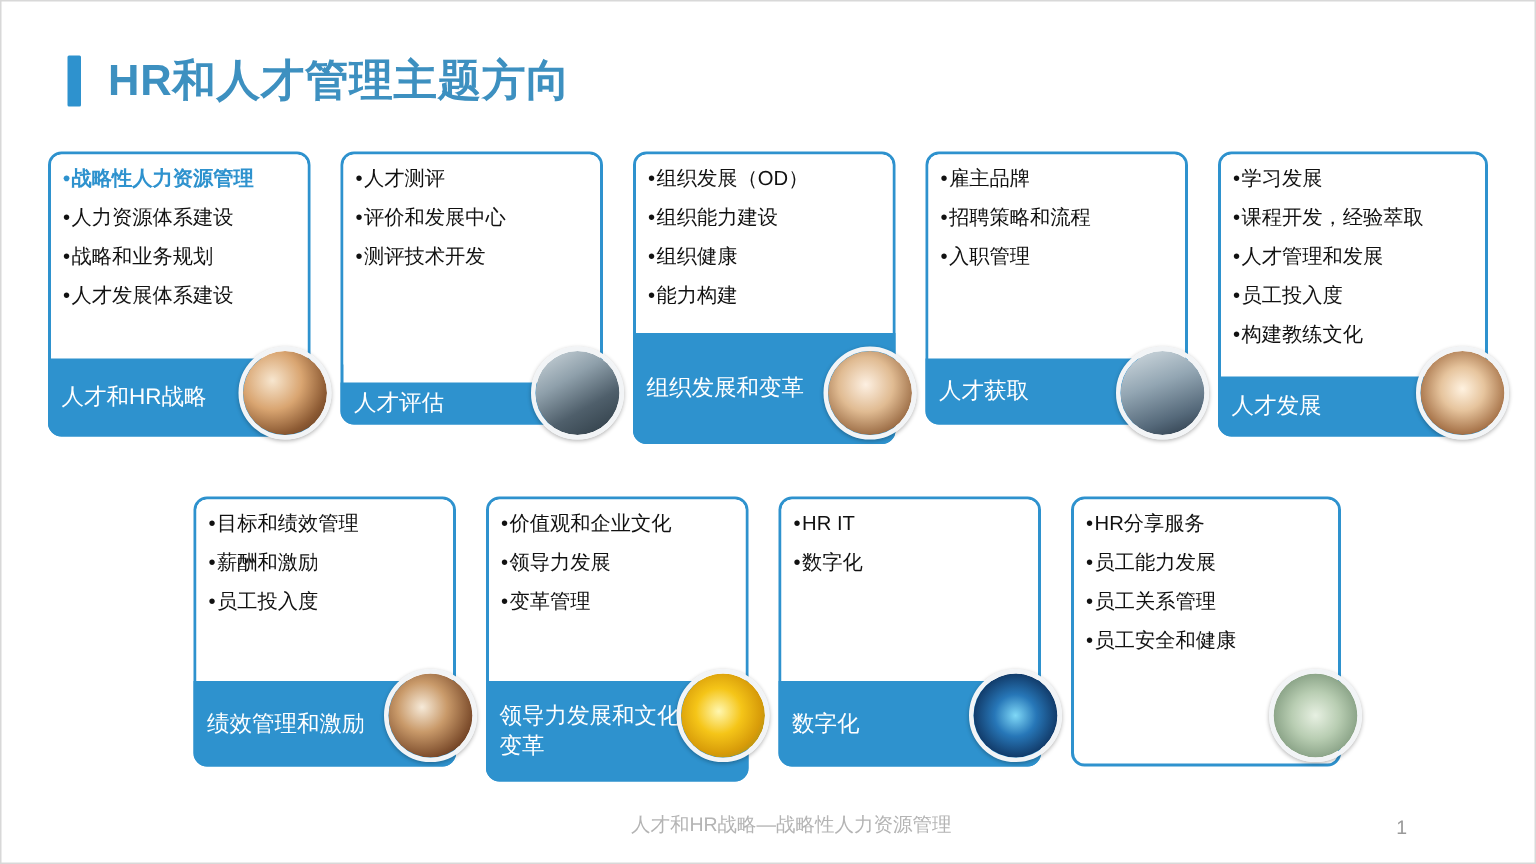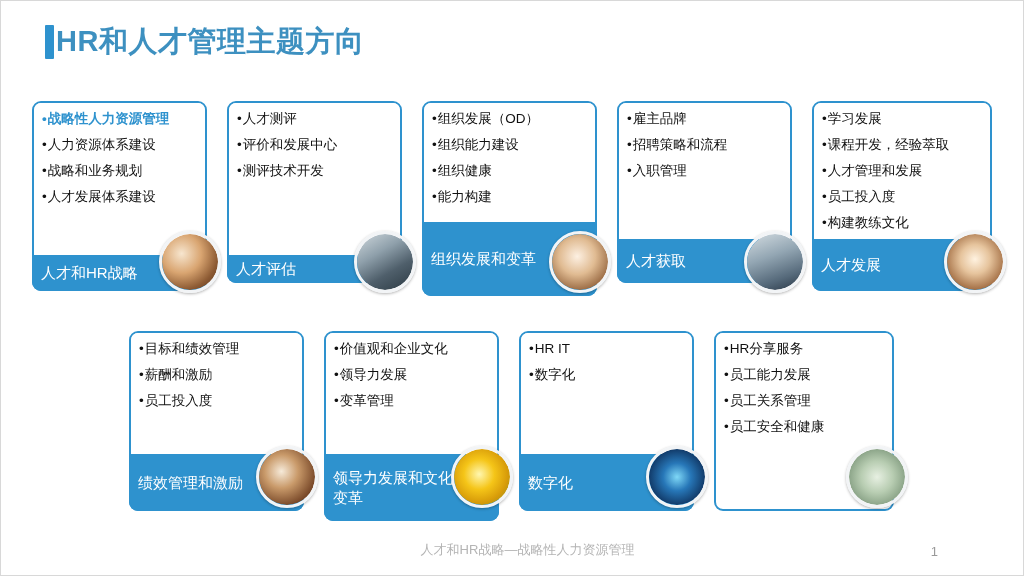--- a/index.html
+++ b/index.html
@@ -18,24 +18,24 @@
     background: #ffffff;
     overflow: hidden;
     border: 1px solid #d8d8d8;
     box-sizing: border-box;
   }
 
   
   #title-row {
     position: absolute;
     left: 44px;
-    top: 21px;
+    top: 33px;
     display: flex;
     align-items: center;
-    gap: 2px;
+    gap: 18px;
   }
   #title-accent {
     width: 9px;
     height: 34px;
     background: #2e92ce;
     border-radius: 1px;
   }
   #title-text {
     font-size: 29px;
     font-weight: bold;
@@ -164,21 +164,21 @@
           </div>
           <div class="bullet">
             <span class="dot">•</span>
             <span>战略和业务规划</span>
           </div>
           <div class="bullet">
             <span class="dot">•</span>
             <span>人才发展体系建设</span>
           </div>
         </div>
-        <div class="card-footer" style="height: 36px; margin-top: 32px;">
+        <div class="card-footer" style="height: 52px; margin-top: 32px;">
           <div class="label">人才和HR战略</div>
         </div>
         <div class="photo" style="left: 125px; top: 128px;">
           <div class="inner ph-family"></div>
         </div>
       </div>
       <div class="card" style="left: 226px; top: 100px; width: 175px; height: 182px;">
         <div class="card-body" style="height: 140px;">
           <div class="bullet">
             <span class="dot">•</span>
@@ -264,21 +264,21 @@
           </div>
           <div class="bullet">
             <span class="dot">•</span>
             <span>员工投入度</span>
           </div>
           <div class="bullet">
             <span class="dot">•</span>
             <span>构建教练文化</span>
           </div>
         </div>
-        <div class="card-footer" style="height: 52px;">
+        <div class="card-footer" style="height: 40px;">
           <div class="label">人才发展</div>
         </div>
         <div class="photo" style="left: 130px; top: 128px;">
           <div class="inner ph-team"></div>
         </div>
       </div>
       <div class="card" style="left: 128px; top: 330px; width: 175px; height: 180px;">
         <div class="card-body" style="height: 125px;">
           <div class="bullet">
             <span class="dot">•</span>

